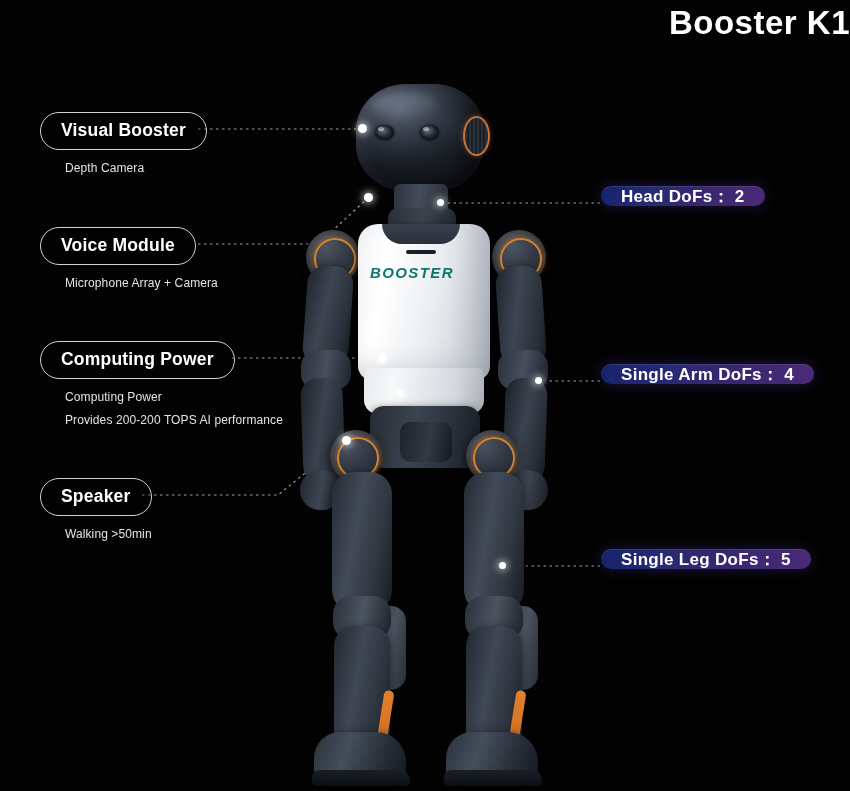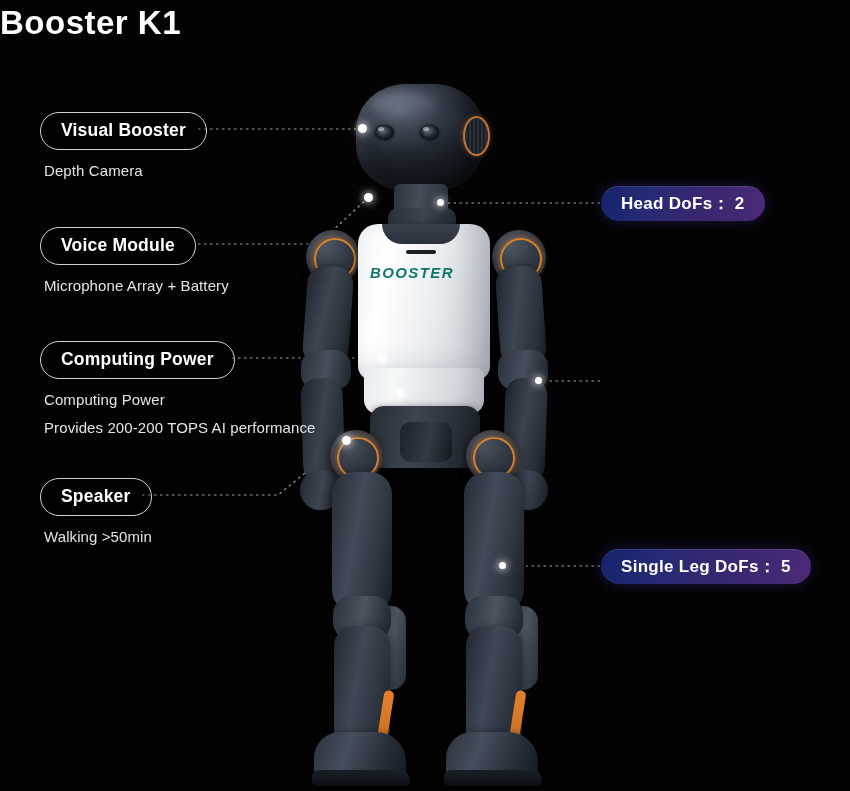--- a/index.html
+++ b/index.html
@@ -7,38 +7,38 @@
   body{
     width:850px;height:791px;overflow:hidden;position:relative;
     background:#030303;
     font-family:"Liberation Sans","DejaVu Sans",sans-serif;
     -webkit-font-smoothing:antialiased;
   }
   .stage{position:absolute;inset:0;}
 
   
   #page-title{
-    position:absolute;left:0;top:4px;width:850px;text-align:left;
+    position:absolute;left:0;top:4px;width:850px;text-align:right;
     color:#ffffff;font-size:33px;font-weight:bold;letter-spacing:.5px;
   }
 
   
   .lbl-group{position:absolute;}
   .pill{
     display:inline-block;border:1.4px solid #cfd2d6;border-radius:22px;
     padding:7px 20px 8px 20px;color:#ffffff;font-size:17.5px;font-weight:bold;
     letter-spacing:.2px;background:rgba(0,0,0,.25);white-space:nowrap;
   }
-  .sub{color:#e2e4e7;font-size:15px;font-weight:normal;margin-top:9px;
-       margin-left:4px;letter-spacing:.1px;white-space:nowrap;line-height:1.62;}
+  .sub{color:#e2e4e7;font-size:12px;font-weight:normal;margin-top:9px;
+       margin-left:25px;letter-spacing:.1px;white-space:nowrap;line-height:1.62;}
 
   
   .badge{
     position:absolute;display:flex;align-items:center;justify-content:center;
-    height:35px;border-radius:18px;color:#fff;font-size:17px;font-weight:bold;
+    height:20px;border-radius:18px;color:#fff;font-size:17px;font-weight:bold;
     letter-spacing:.3px;white-space:nowrap;padding:0 20px;
     background:linear-gradient(100deg,#16246b 0%,#262a74 28%,#39276f 62%,#4b2a78 100%);
     box-shadow:0 0 14px rgba(60,50,150,.40),inset 0 1px 0 rgba(255,255,255,.10);
   }
 
   
   .conn{position:absolute;inset:0;pointer-events:none;}
   .dot{position:absolute;width:9px;height:9px;border-radius:50%;
        background:#ffffff;box-shadow:0 0 7px 2px rgba(255,255,255,.55);}
   .dot.sm{width:7px;height:7px;}
@@ -248,30 +248,31 @@
   <div class="dot" style="left:342px;top:436px"></div>
   <div class="dot sm" style="left:499px;top:562px"></div>
 
   <div class="lbl-group" style="left:40px;top:112px">
     <div class="pill">Visual Booster</div>
     <div class="sub">Depth Camera</div>
   </div>
 
   <div class="lbl-group" style="left:40px;top:227px">
     <div class="pill">Voice Module</div>
-    <div class="sub">Microphone Array + Battery</div>
+    <div class="sub">Microphone Array + Camera</div>
   </div>
 
   <div class="lbl-group" style="left:40px;top:341px">
     <div class="pill">Computing Power</div>
     <div class="sub">Computing Power</div>
     <div class="sub" style="margin-top:4px">Provides 200-200 TOPS AI performance</div>
   </div>
 
   <div class="lbl-group" style="left:40px;top:478px">
     <div class="pill">Speaker</div>
     <div class="sub">Walking &gt;50min</div>
   </div>
 
   <div class="badge" style="left:601px;top:186px">Head DoFs： 2</div>
+  <div class="badge" style="left:601px;top:364px">Single Arm DoFs： 4</div>
   <div class="badge" style="left:601px;top:549px">Single Leg DoFs： 5</div>
 
 </div>
 
 </body></html>

